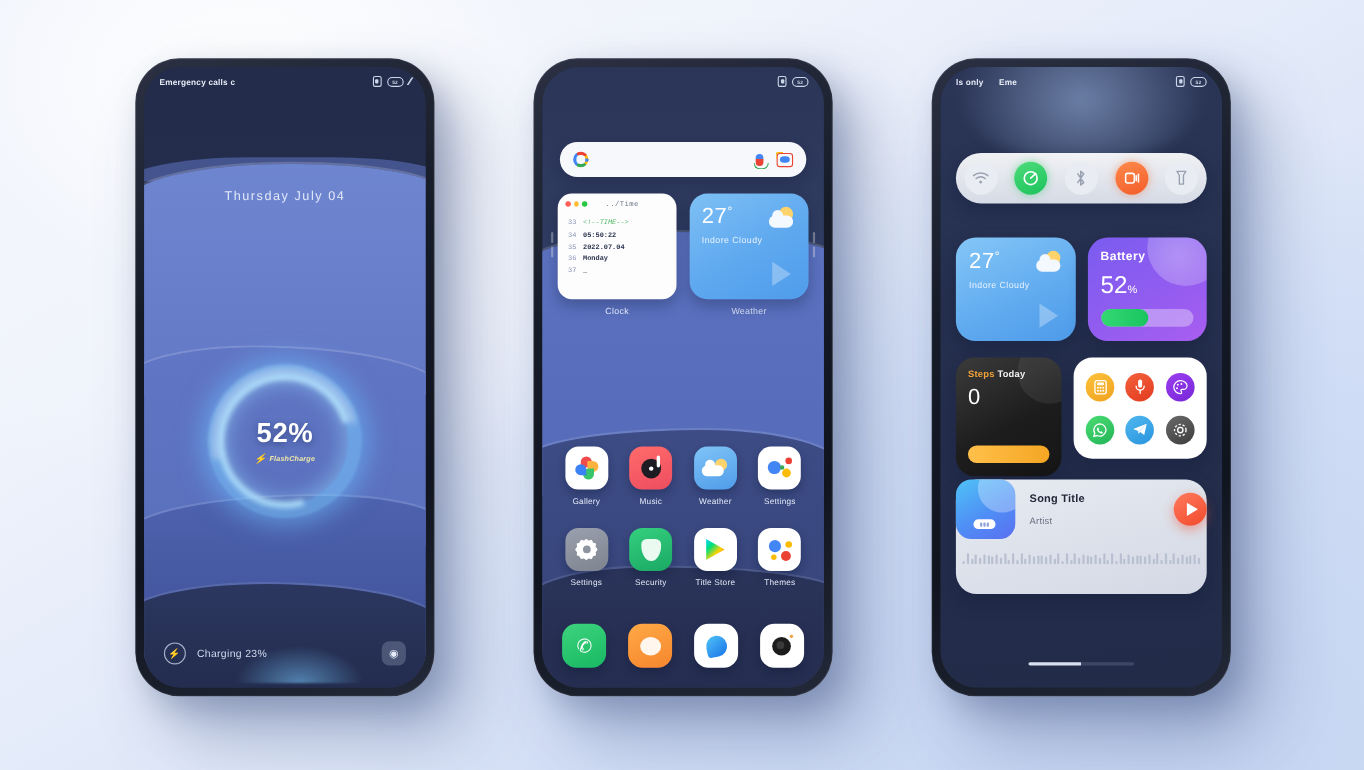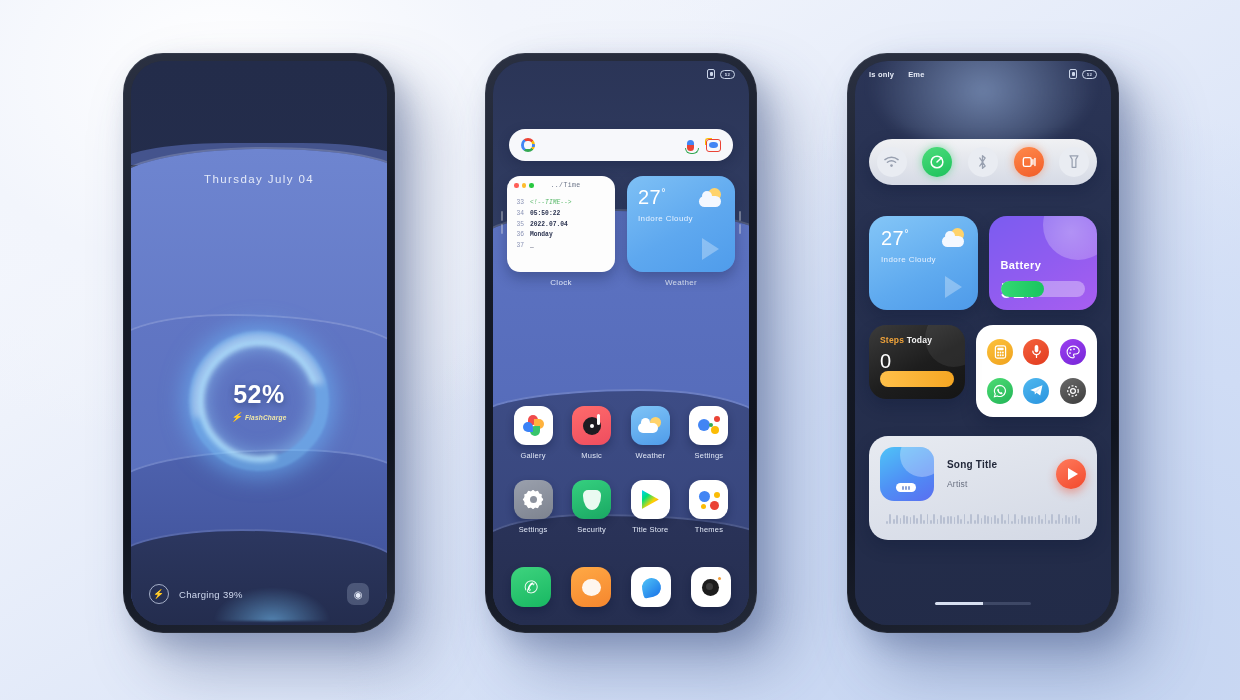--- a/index.html
+++ b/index.html
@@ -176,45 +176,45 @@
   .tg.on-green{ background:linear-gradient(160deg,#4bdc7a,#1dc25c); color:#fff; box-shadow:0 0 8px rgba(40,200,100,.5);}
   .tg.on-orange{ background:linear-gradient(160deg,#ff8a4b,#f25c28); color:#fff; box-shadow:0 0 8px rgba(245,110,50,.5);}
   .cc-row { position:absolute; left:14px; right:14px; display:flex; gap:11px; z-index:9;}
   .r-weather { top:155px; }
   .cc-wcard { flex:1; height:94px; border-radius:18px; position:relative; overflow:hidden; padding:11px 12px;
               background:linear-gradient(155deg,#84c6f7 0%,#5faaef 60%,#4e9ae9 100%); box-shadow:0 7px 16px rgba(10,20,50,.3);}
   .cc-batt { flex:1; height:94px; border-radius:18px; position:relative; overflow:hidden; padding:11px 12px;
              background:linear-gradient(150deg,#7b5cf0 0%,#8f5cf0 50%,#a85ef0 100%); box-shadow:0 7px 16px rgba(10,20,50,.3);}
   .cc-batt .blob{position:absolute;right:-16px;top:-26px;width:70px;height:70px;border-radius:50%;
                  background:radial-gradient(circle at 40% 60%, rgba(255,255,255,.33), rgba(255,255,255,.10));}
-  .bt-title{color:#fff;font-size:11px;font-weight:bold;letter-spacing:.4px;position:relative;margin-top:32px;}
+  .bt-title{color:#fff;font-size:11px;font-weight:bold;letter-spacing:.4px;position:relative;}
   .bt-val{color:#fff;font-size:22px;font-weight:300;margin-top:7px;position:relative;}
   .bt-val small{font-size:10px;}
   .bt-bar{position:absolute;left:12px;right:12px;bottom:13px;height:16px;border-radius:8px;background:rgba(255,255,255,.34);overflow:hidden;}
   .bt-bar i{display:block;height:100%;width:52%;border-radius:8px;background:linear-gradient(90deg,#34d873,#19c45f);}
   .r-steps { top:264px; }
-  .steps-card { width:96px; height:74px; border-radius:17px; background:linear-gradient(150deg,#3b3b3b 0%,#1d1d1d 55%,#151515 100%);
+  .steps-card { width:96px; height:108px; border-radius:17px; background:linear-gradient(150deg,#3b3b3b 0%,#1d1d1d 55%,#151515 100%);
                 position:relative; padding:10px 11px; box-shadow:0 7px 16px rgba(10,20,50,.3); overflow:hidden;}
   .steps-card .arc{position:absolute;right:-18px;top:-16px;width:58px;height:58px;border-radius:50%;background:rgba(255,255,255,.07);}
   .st-title{font-size:8.5px;font-weight:bold;letter-spacing:.2px;position:relative;}
   .st-title .o{color:#f0a33a;} .st-title .w{color:#f2f2f2;}
   .st-val{color:#fff;font-size:20px;font-weight:300;margin-top:5px;position:relative;}
   .st-bar{position:absolute;left:11px;right:11px;bottom:12px;height:16px;border-radius:8px;background:linear-gradient(90deg,#ffc04a,#f5a623);}
   .shortcuts{flex:1;height:92px;border-radius:17px;background:#fff;box-shadow:0 7px 16px rgba(10,20,50,.3);
              display:grid;grid-template-columns:repeat(3,1fr);grid-template-rows:repeat(2,1fr);place-items:center;padding:7px 6px;}
   .sc{width:26px;height:26px;border-radius:50%;display:flex;align-items:center;justify-content:center;color:#fff;font-size:13px;}
   .sc.calc{background:linear-gradient(150deg,#fcc23c,#f0a21e);} 
   .sc.rec{background:linear-gradient(150deg,#f4613c,#e23b1f);}
   .sc.thm{background:linear-gradient(150deg,#9b3ff0,#7726d8);}
   .sc.wa{background:linear-gradient(150deg,#4ddc74,#22b457);}
   .sc.tg2{background:linear-gradient(150deg,#4fb8ef,#2a94df);}
   .sc.set{background:linear-gradient(150deg,#6a6a6a,#3d3d3d);}
   .music-card{position:absolute;left:14px;right:14px;top:375px;height:104px;border-radius:19px;z-index:9;
               background:linear-gradient(165deg,rgba(242,245,250,.95),rgba(226,231,242,.92));
-              box-shadow:0 7px 16px rgba(10,20,50,.28);padding:11px;}
+              box-shadow:0 7px 16px rgba(10,20,50,.28);}
   .mc-top{display:flex;align-items:center;}
   .mc-art{width:54px;height:54px;border-radius:14px;position:relative;overflow:hidden;
           background:linear-gradient(150deg,#4fc3f7 0%,#4f8ff5 55%,#5a6ef0 100%);}
   .mc-art .c1{position:absolute;right:-10px;top:-14px;width:44px;height:44px;border-radius:50%;background:rgba(255,255,255,.3);}
   .mc-art .pill{position:absolute;left:16px;bottom:9px;width:20px;height:9px;border-radius:5px;background:#fff;
                 display:flex;align-items:center;justify-content:center;gap:1.5px;}
   .mc-art .pill i{width:1.6px;height:4px;background:#8ba3d8;border-radius:1px;}
   .mc-txt{margin-left:13px;}
   .mc-title{color:#22283a;font-size:10px;font-weight:bold;letter-spacing:.2px;}
   .mc-artist{color:#6a7182;font-size:8.5px;margin-top:9px;letter-spacing:.2px;}
@@ -238,41 +238,49 @@
 
   <div class="phone p1">
     <div class="screen">
       <div class="lock-bg"></div>
       <div class="wave w1b"></div>
       <div class="wave w1"></div>
       <div class="wave w2"></div>
       <div class="wave w3"></div>
       <div class="wave w4"></div>
 
+      <div class="statusbar">
+        <div class="sb-left">Emergency calls c</div>
+        <div class="sb-right">
+          <span class="ic-sim"></span>
+          <span class="ic-batt">52</span>
+          <span class="ic-sig">⁄⁄</span>
+        </div>
+      </div>
 
       <div class="lock-date">Thursday  July  04</div>
 
       <div class="charge-ring">
         <div class="ring-glow"></div>
         <div class="ring-glow2"></div>
         <div class="ring-glow3"></div>
         <div class="pct">
           <b>52%</b>
           <div class="flashchg">
             <span class="bolt">⚡</span>
             <span>FlashCharge</span>
           </div>
         </div>
       </div>
 
       <div class="spark"></div>
 
       <div class="lock-foot">
         <div class="foot-ring">⚡</div>
-        <div class="foot-txt">Charging 39%</div>
+        <div class="foot-txt">Charging 23%</div>
         <div class="foot-cam">◉</div>
       </div>
     </div>
   </div>
 
   <div class="phone p2">
     <div class="screen">
       <div class="home-bg"></div>
       <div class="hw hw1"></div>
       <div class="hw hw2"></div>

